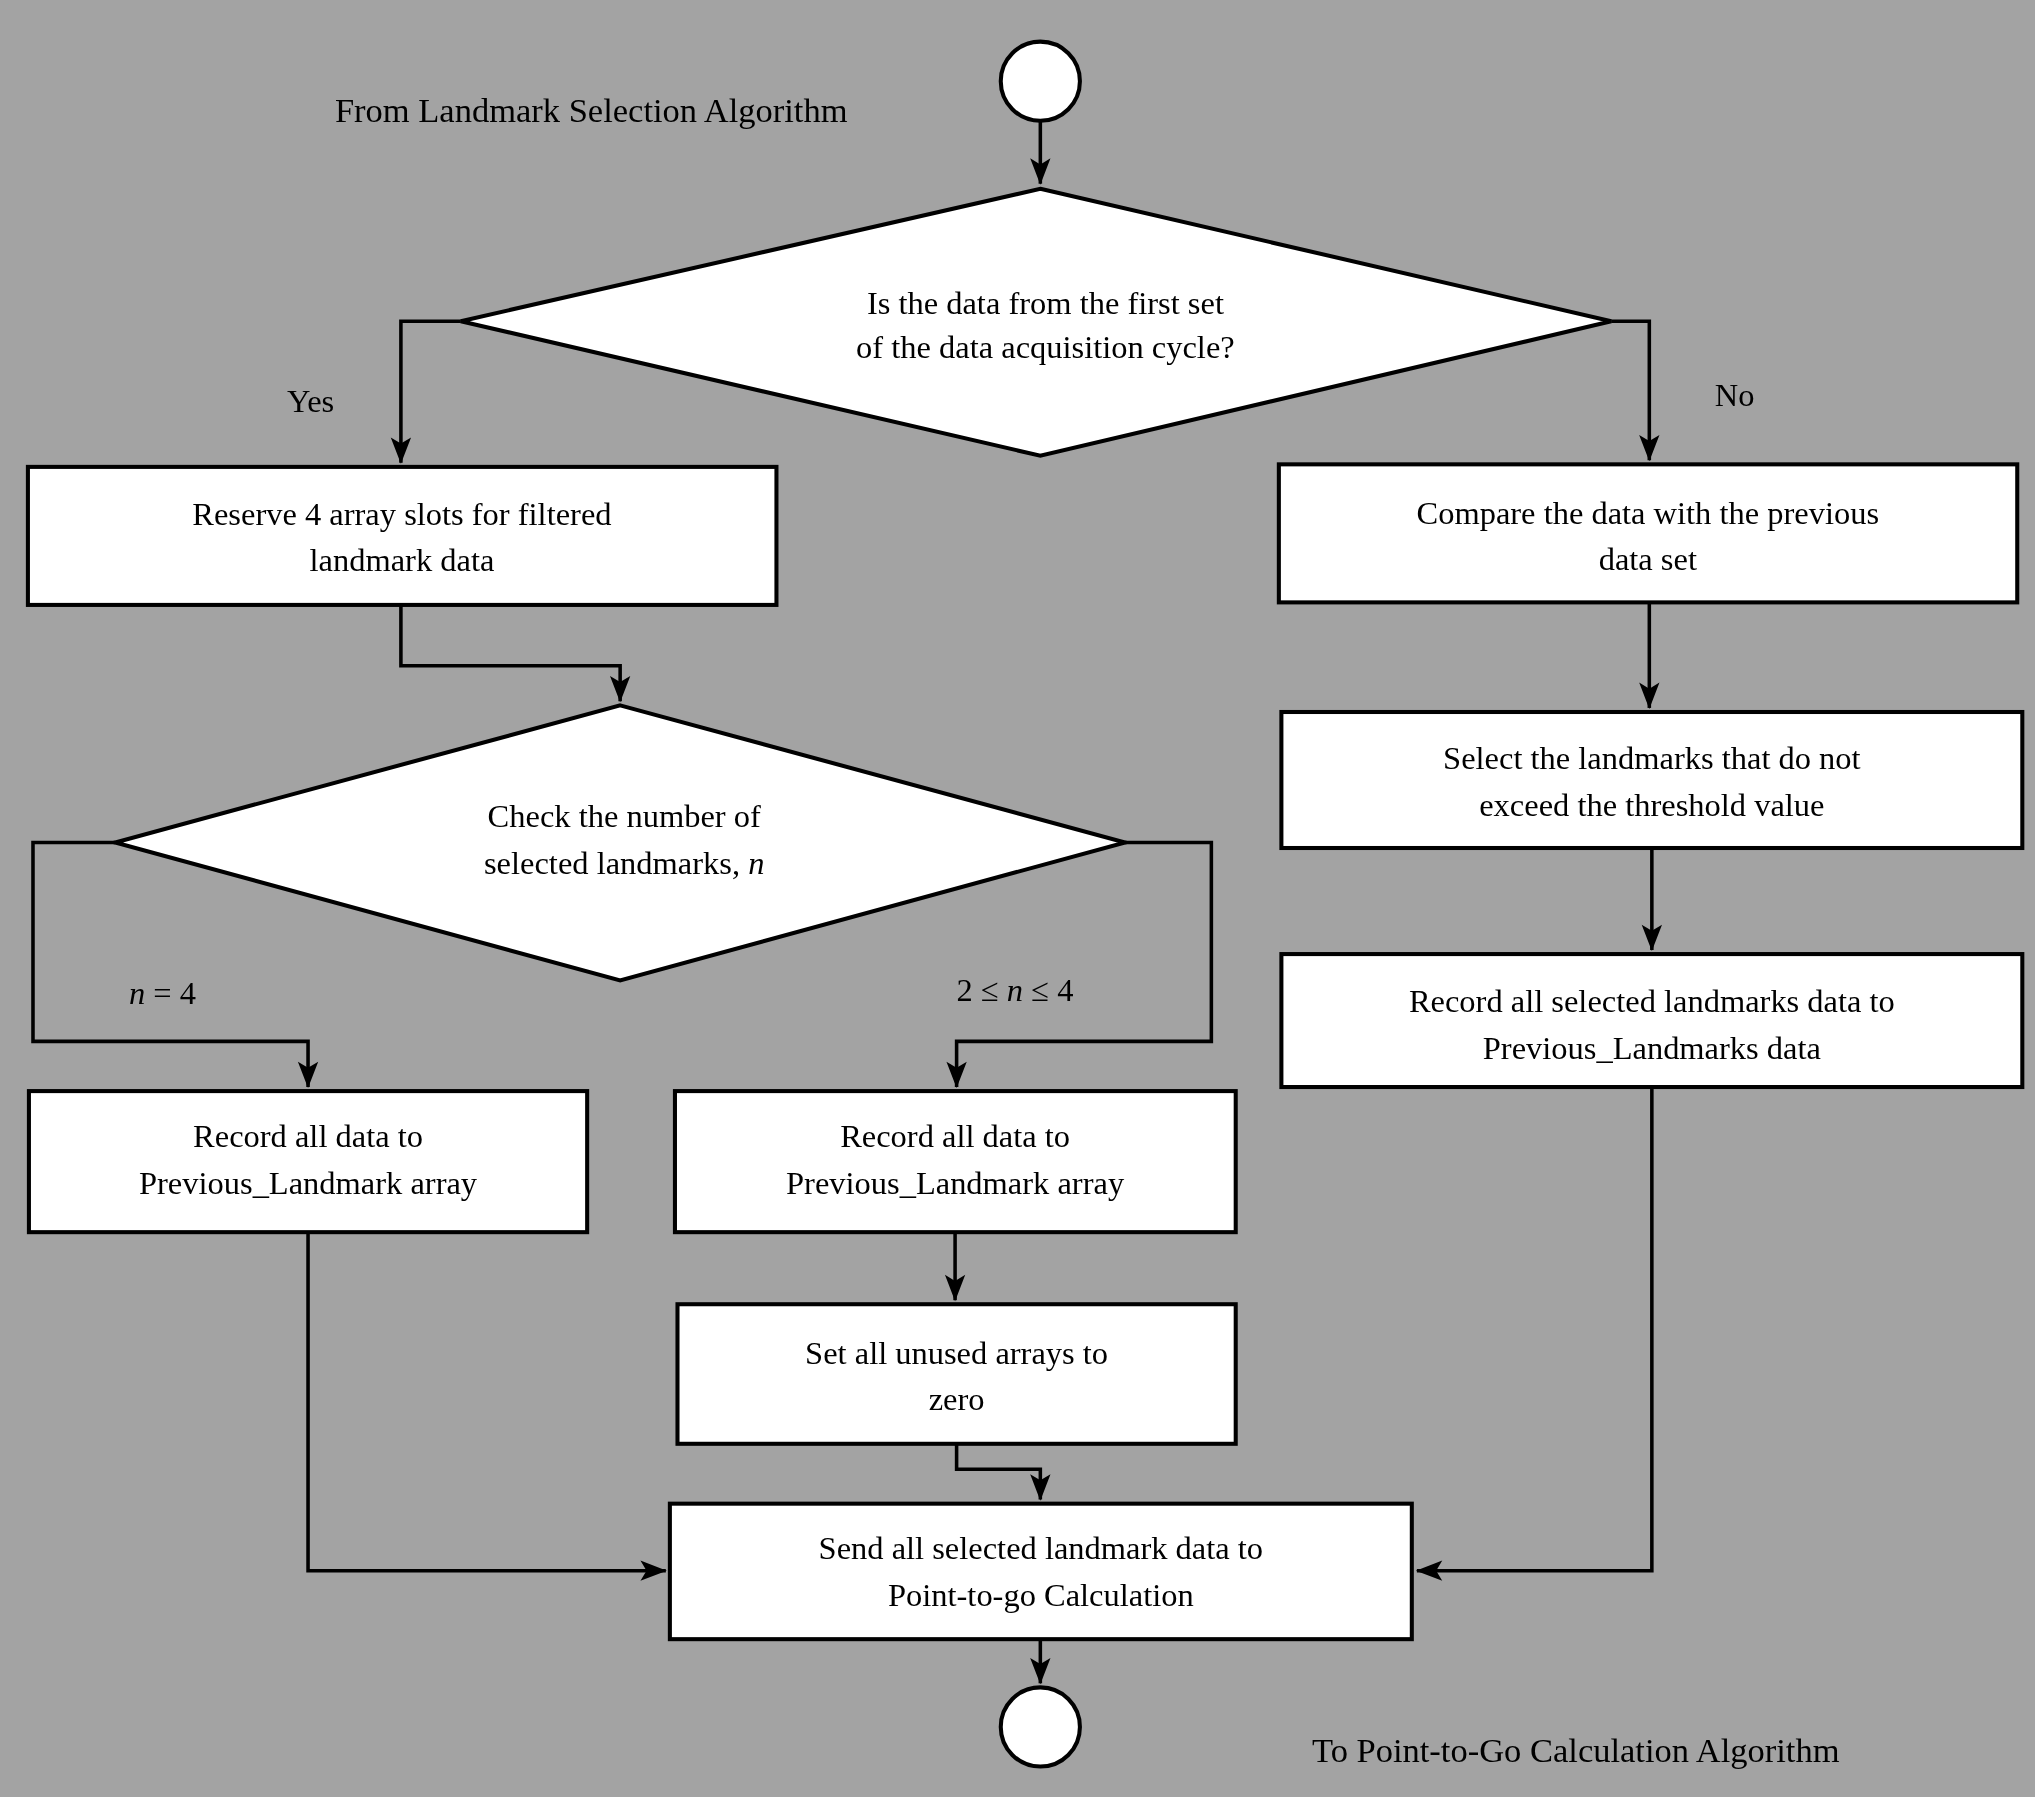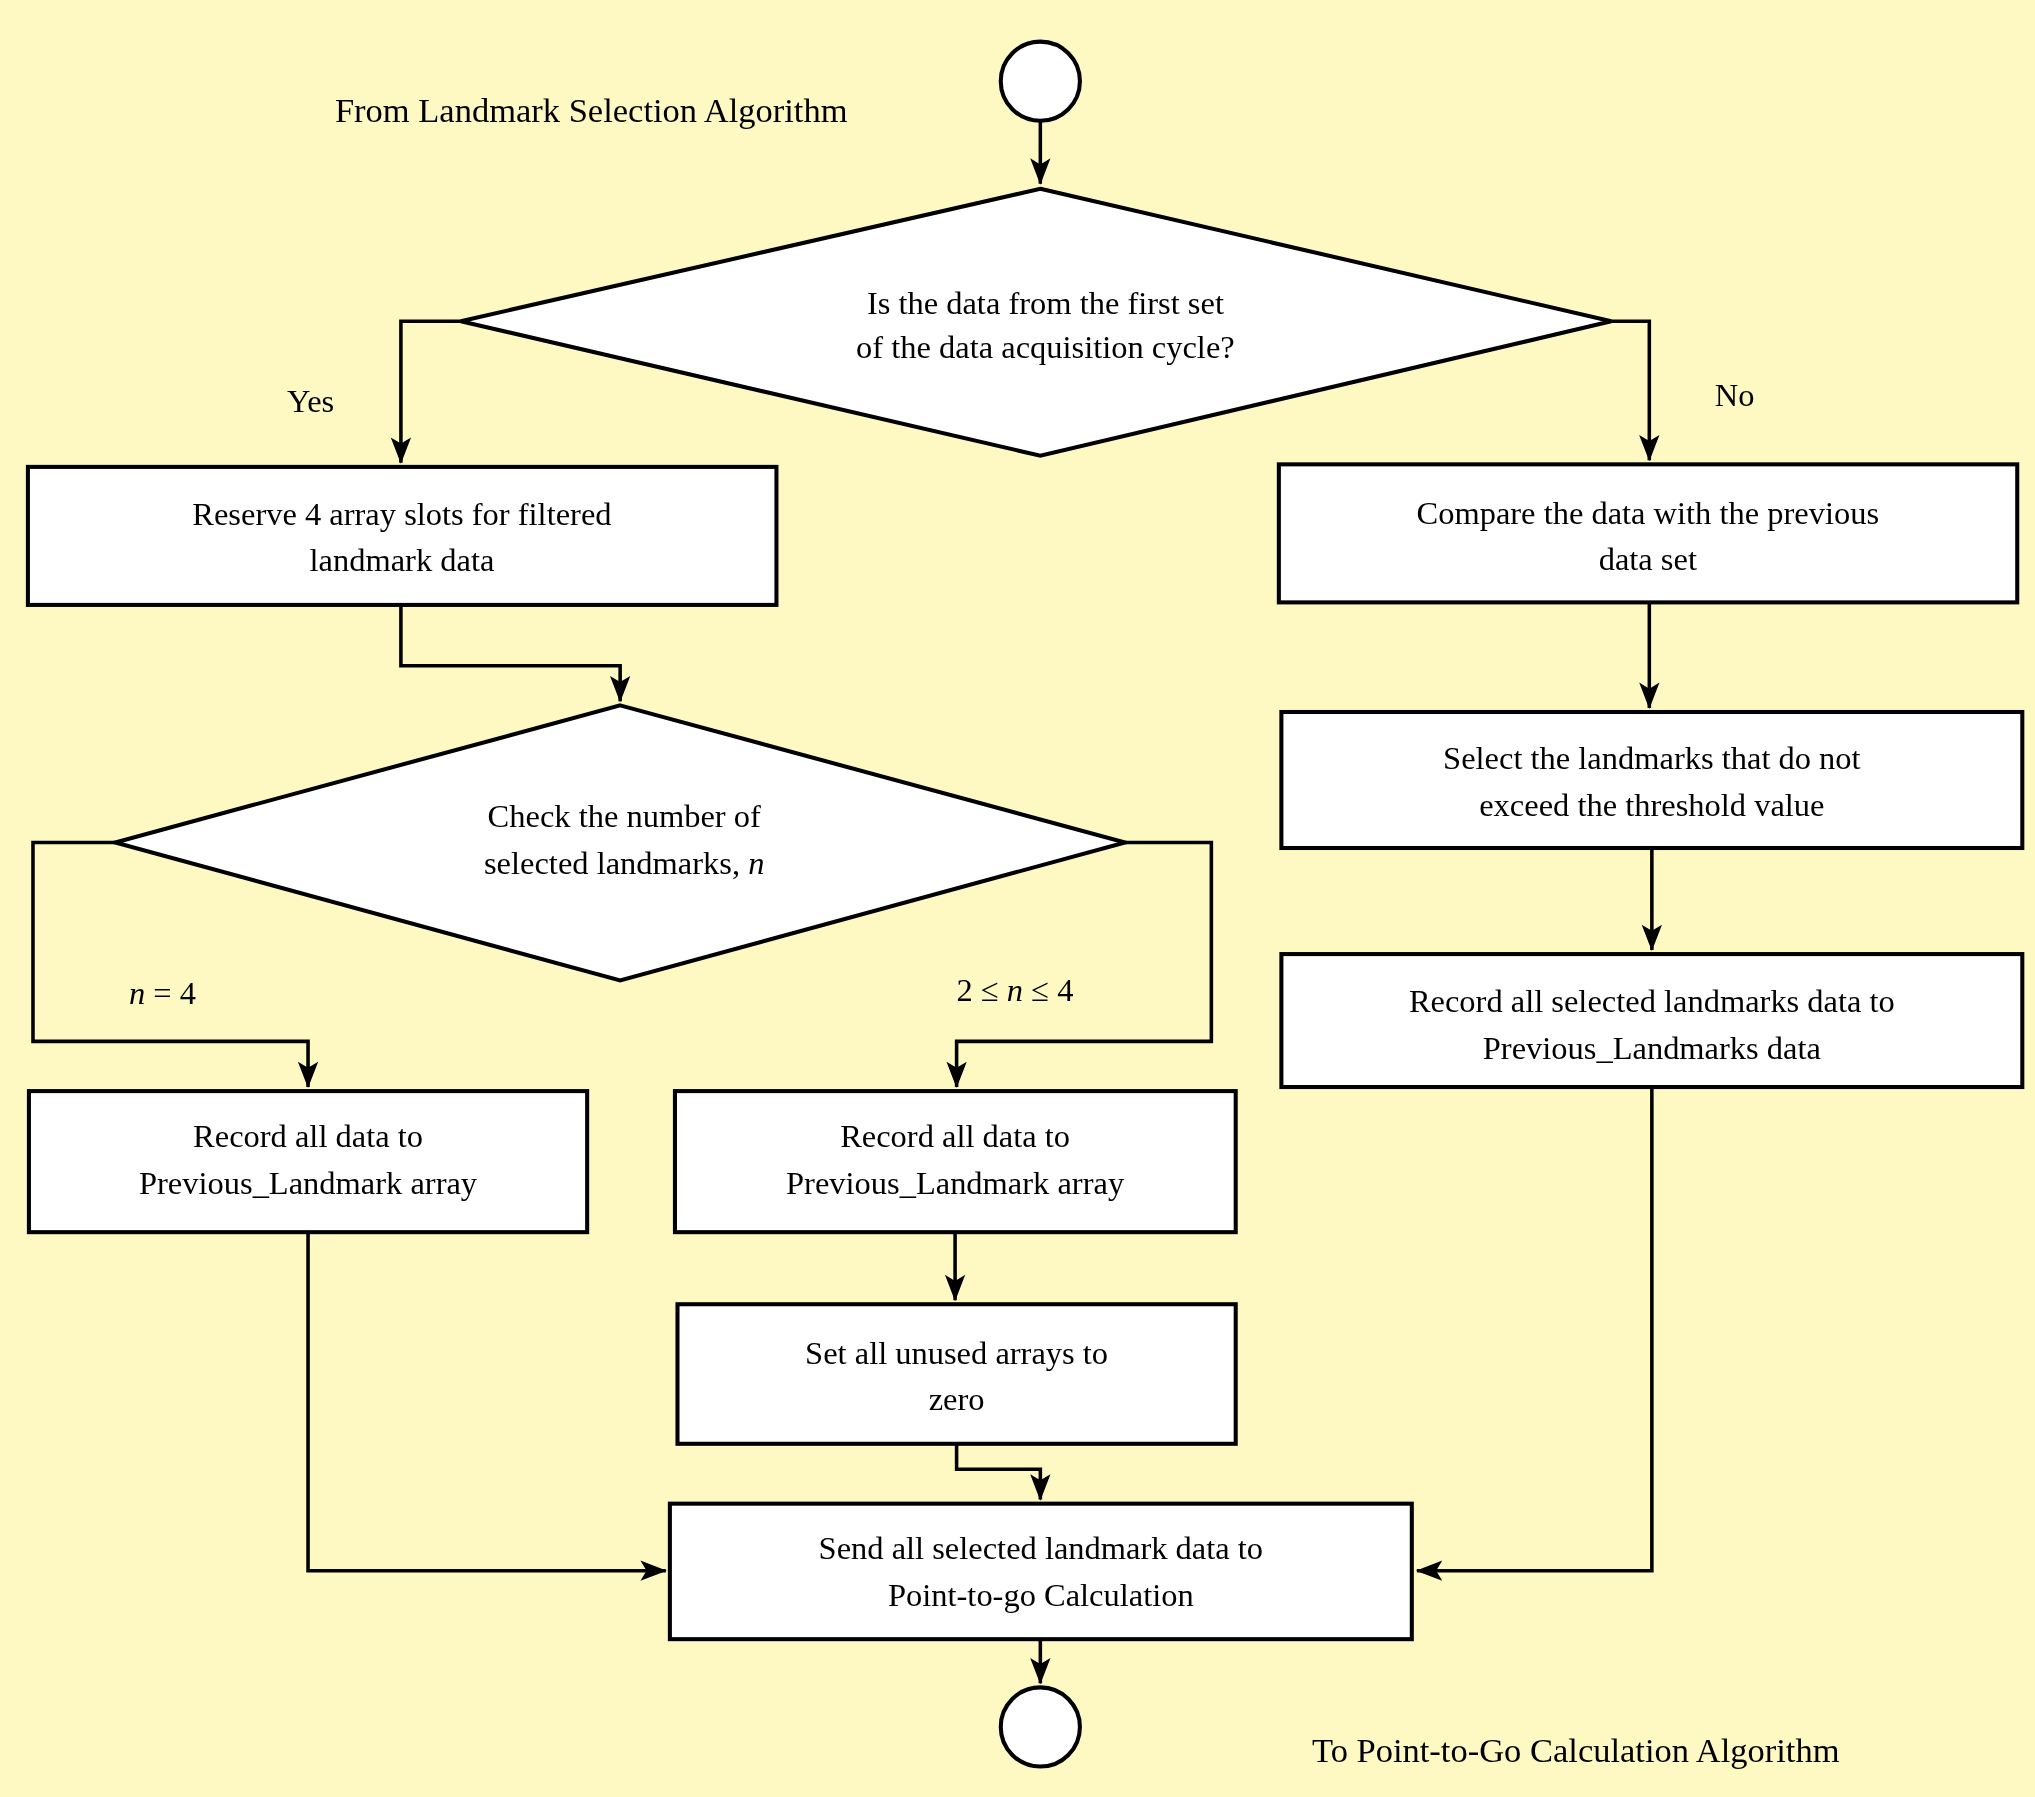--- a/index.html
+++ b/index.html
@@ -1,20 +1,20 @@
 <!DOCTYPE html>
 <html style="font-size:8px"><head>
 <meta charset="utf-8">
 <style>
   html, body { margin: 0; padding: 0; background: #ffffff; }
   .page {
     position: relative;
     width: 2035px;
     height: 1797px;
-    background: #fef9c3;
+    background: #a3a3a3;
     font-family: "Liberation Serif", "DejaVu Serif", serif;
   }
   svg { display: block; }
   .shape { fill: #ffffff; stroke: #000000; stroke-width: 8; }
   .edge  { fill: none; stroke: #000000; stroke-width: 7; }
   .txt {
     font-family: "Liberation Serif", "DejaVu Serif", serif;
     font-size: 64px;
     fill: #000000;
     text-anchor: middle;

